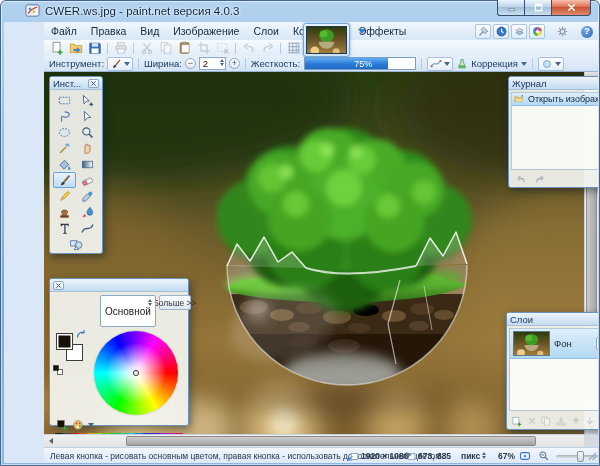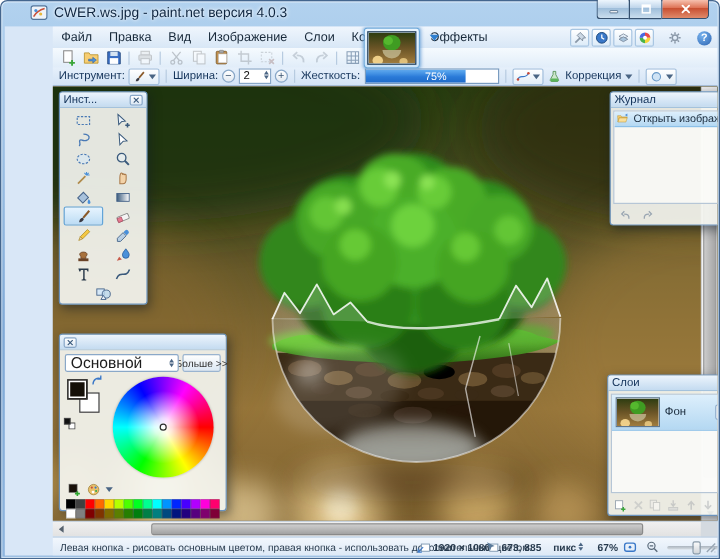--- a/index.html
+++ b/index.html
@@ -78,37 +78,37 @@
   .sb-item svg{width:12px;height:12px;}
   .sb-slider{position:absolute;left:512px;top:7px;width:50px;height:3px;background:linear-gradient(#aab4be,#d8dee4);border-radius:2px;}
   .sb-slider-thumb{position:absolute;left:21px;top:-4px;width:7px;height:11px;background:linear-gradient(#fafafa,#d2d6da);border:1px solid #8a9aa8;border-radius:2px;}
   .sb-grip{position:absolute;right:1px;top:4px;}
   
   .panel{position:absolute;border:1px solid #6a92bc;border-radius:3px;background:rgba(243,244,239,.93);box-shadow:2px 3px 9px rgba(15,25,35,.5);z-index:10;}
   .panel-title{height:13px;display:flex;align-items:center;padding:0 3px;background:linear-gradient(#ecf4fc,#c4dbf0);border-bottom:1px solid #a4c2dc;font-size:9.5px;color:#14335a;border-radius:2px 2px 0 0;}
   .pt-label{flex:1;white-space:nowrap;overflow:hidden;}
   .panel-close{width:11px;height:9px;border:1px solid #8aa8c8;background:linear-gradient(#ffffff,#dce8f4);border-radius:2px;display:flex;align-items:center;justify-content:center;flex:none;}
   .panel-close svg{width:5px;height:5px;}
-  #panel-tools{left:5px;top:4px;width:74px;height:178px;}
+  #panel-tools{left:5px;top:4px;width:54px;height:178px;}
   .tools-grid{display:grid;grid-template-columns:1fr 1fr;padding:2px 3px;}
   .tool-btn{height:16px;display:flex;align-items:center;justify-content:center;border:1px solid transparent;border-radius:2px;}
   .tool-btn svg{width:15px;height:15px;}
   .tool-btn.selected{background:linear-gradient(#e7f4fe,#bcdcf4);border-color:#62a4d8;}
   .tool-btn.wide{grid-column:1/3;}
   #panel-history{left:464px;top:4px;width:110px;height:112px;display:flex;flex-direction:column;}
   .hist-body{flex:1;margin:2px;background:rgba(253,253,251,.72);border:1px solid #b6c6d6;overflow:hidden;}
   .hist-item{height:13px;display:flex;align-items:center;gap:3px;padding:0 2px;font-size:9px;color:#18293a;white-space:nowrap;}
   .hist-item.selected{background:linear-gradient(#ddeffc,#b4d8f2);border-bottom:1px solid #8cc0e8;}
   .hist-item svg{width:11px;height:11px;flex:none;}
   .hist-footer{height:15px;display:flex;align-items:center;gap:5px;padding:0 5px;}
   .hist-footer .hf-btn{width:14px;height:12px;display:flex;align-items:center;justify-content:center;}
   .hist-footer svg{width:12px;height:11px;}
   #panel-palette{left:5px;top:206px;width:140px;height:148px;}
   .pal-controls{display:flex;gap:3px;margin:3px 4px 0;}
-  .pal-select{flex:1;height:15px;background:#fff;border:1px solid #8aa8c8;border-radius:2px;font-size:13px;display:flex;align-items:center;padding:0 4px;position:relative;color:#1c1c1c;}
+  .pal-select{flex:1;height:32px;background:#fff;border:1px solid #8aa8c8;border-radius:2px;font-size:10px;display:flex;align-items:center;padding:0 4px;position:relative;color:#1c1c1c;margin-left:46px;}
   .pal-select .spin-arrows{top:3px;right:3px;}
   .pal-more{width:32px;height:15px;border:1px solid #9ab4d0;border-radius:2px;background:linear-gradient(#fefefe,#dce8f4);font-size:8.5px;display:flex;align-items:center;justify-content:center;color:#333;white-space:nowrap;}
   .pal-body{position:relative;height:116px;margin-top:2px;}
   .swatch-secondary{position:absolute;left:16px;top:15px;width:17px;height:17px;border:1px solid #3c3c3c;box-shadow:inset 0 0 0 1.5px #fff;z-index:1;}
   .swatch-primary{position:absolute;left:6px;top:4px;width:17px;height:17px;border:1px solid #3c3c3c;box-shadow:inset 0 0 0 1.5px #fff;z-index:2;}
   .swatch-swap{position:absolute;left:26px;top:0px;width:10px;height:10px;}
   .swatch-reset{position:absolute;left:3px;top:36px;width:10px;height:10px;}
   .swatch-swap svg,.swatch-reset svg{width:10px;height:10px;display:block;}
   .color-wheel{position:absolute;left:44px;top:2px;width:84px;height:84px;border-radius:50%;background:conic-gradient(from 90deg,#f00,#ff0,#0f0,#0ff,#00f,#f0f,#f00);box-shadow:0 0 2px rgba(0,0,0,.3);}
   .color-wheel::after{content:"";position:absolute;inset:0;border-radius:50%;background:radial-gradient(circle closest-side,#fff 0%,rgba(255,255,255,.85) 18%,rgba(255,255,255,0) 72%);}

